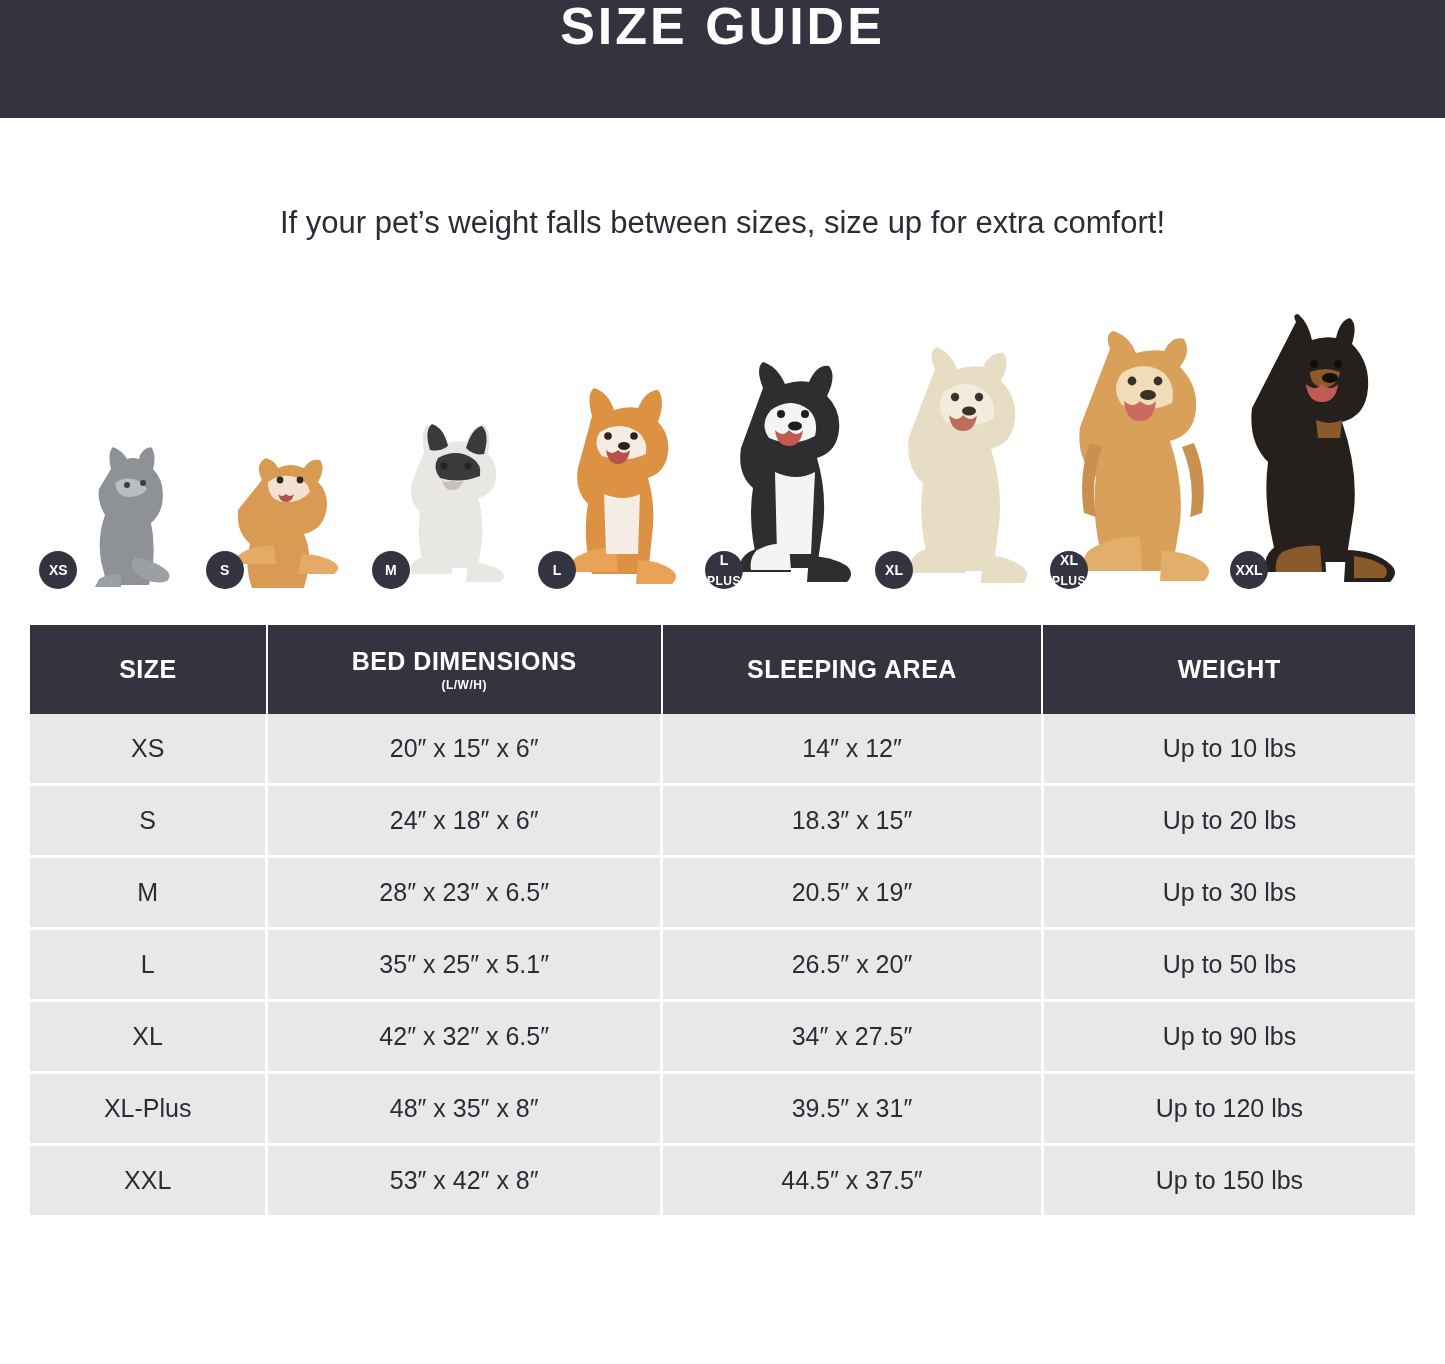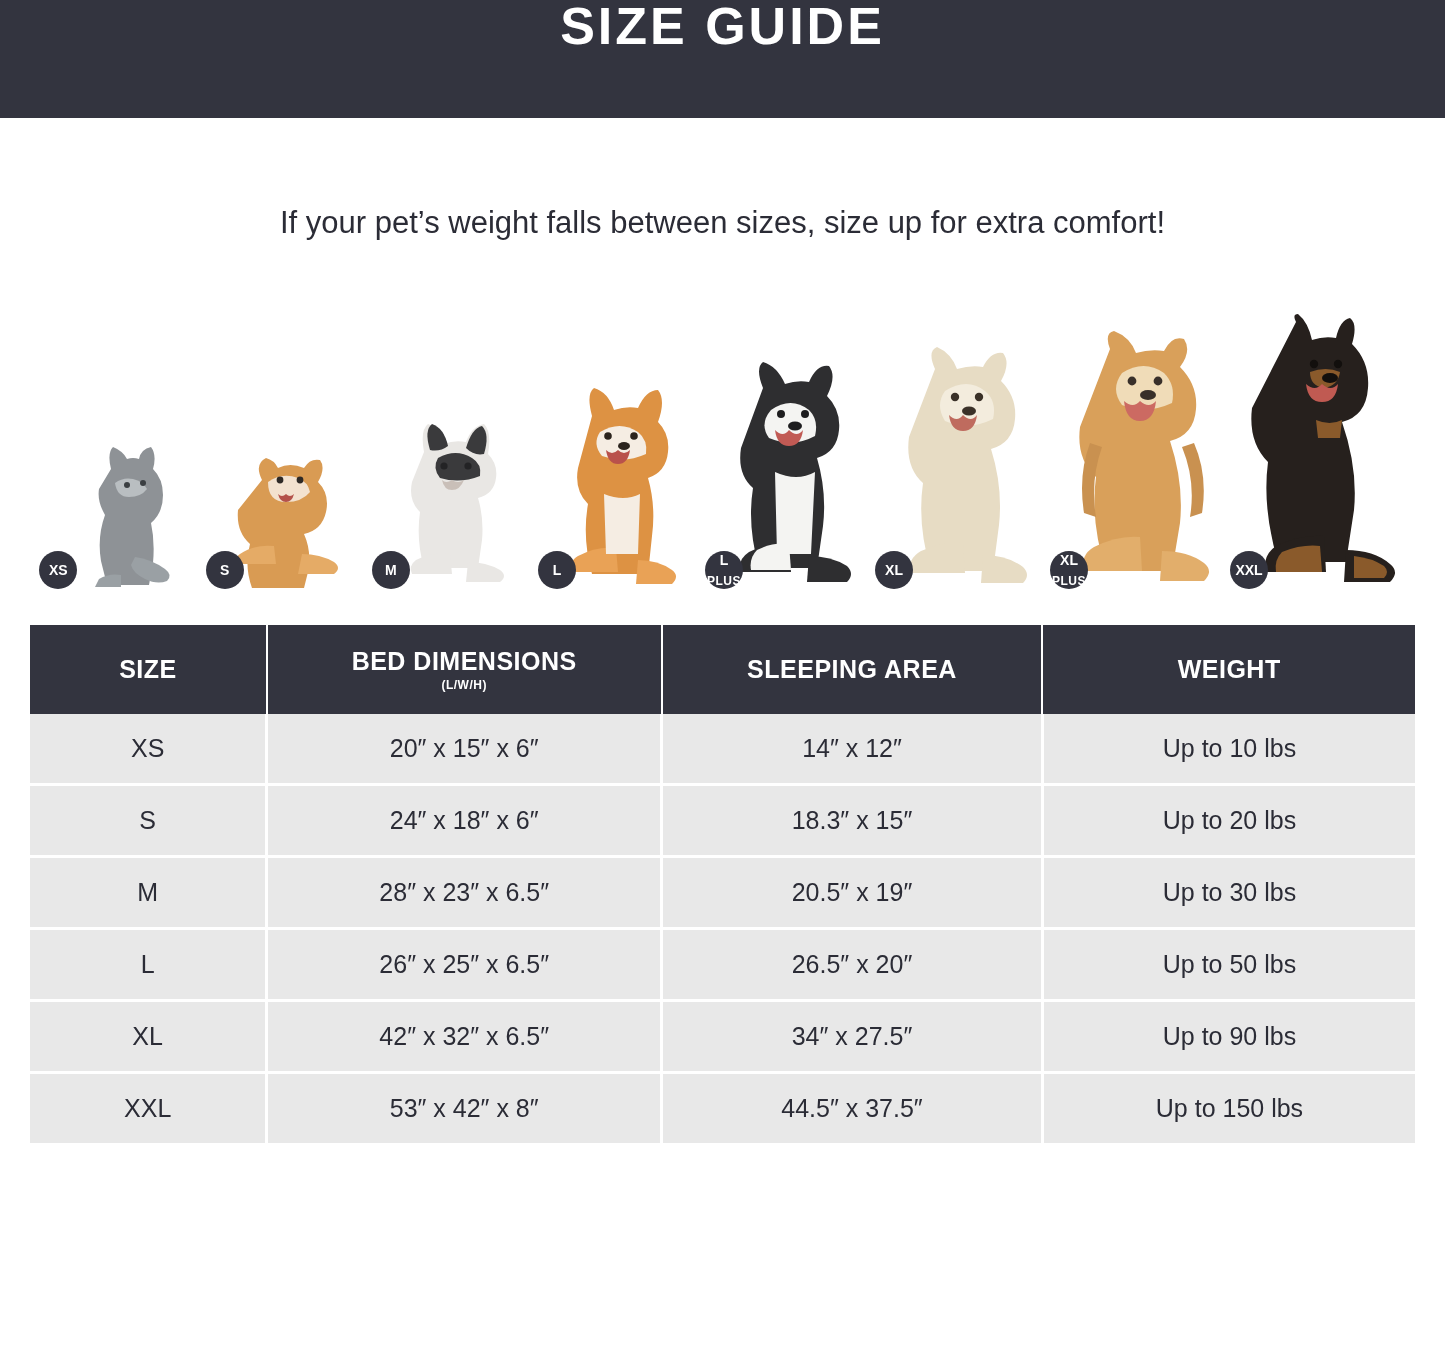--- a/index.html
+++ b/index.html
@@ -377,31 +377,37 @@
           <td>Up to 20 lbs</td>
         </tr>
         <tr>
           <td>M</td>
           <td>28″ x 23″ x 6.5″</td>
           <td>20.5″ x 19″</td>
           <td>Up to 30 lbs</td>
         </tr>
         <tr>
           <td>L</td>
-          <td>26″ x 25″ x 6.5″</td>
+          <td>35″ x 25″ x 5.1″</td>
           <td>26.5″ x 20″</td>
           <td>Up to 50 lbs</td>
         </tr>
         <tr>
           <td>XL</td>
           <td>42″ x 32″ x 6.5″</td>
           <td>34″ x 27.5″</td>
           <td>Up to 90 lbs</td>
         </tr>
         <tr>
+          <td>XL-Plus</td>
+          <td>48″ x 35″ x 8″</td>
+          <td>39.5″ x 31″</td>
+          <td>Up to 120 lbs</td>
+        </tr>
+        <tr>
           <td>XXL</td>
           <td>53″ x 42″ x 8″</td>
           <td>44.5″ x 37.5″</td>
           <td>Up to 150 lbs</td>
         </tr>
       </tbody>
     </table>
   </div>
 
 </div>

